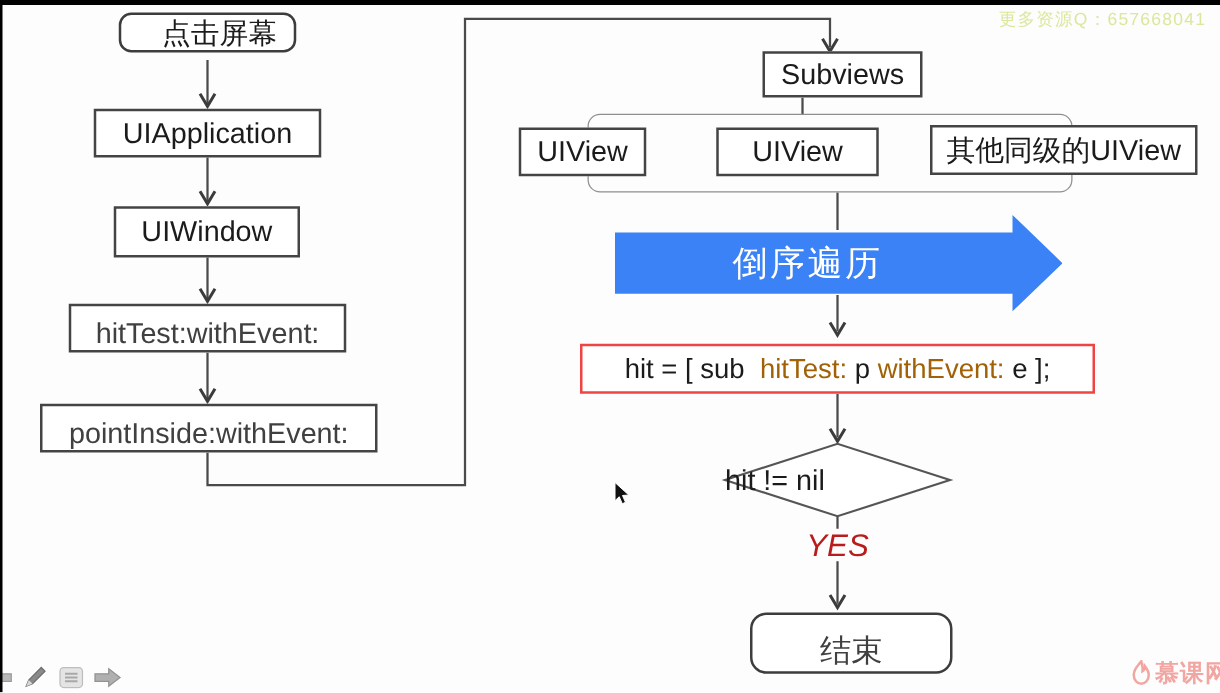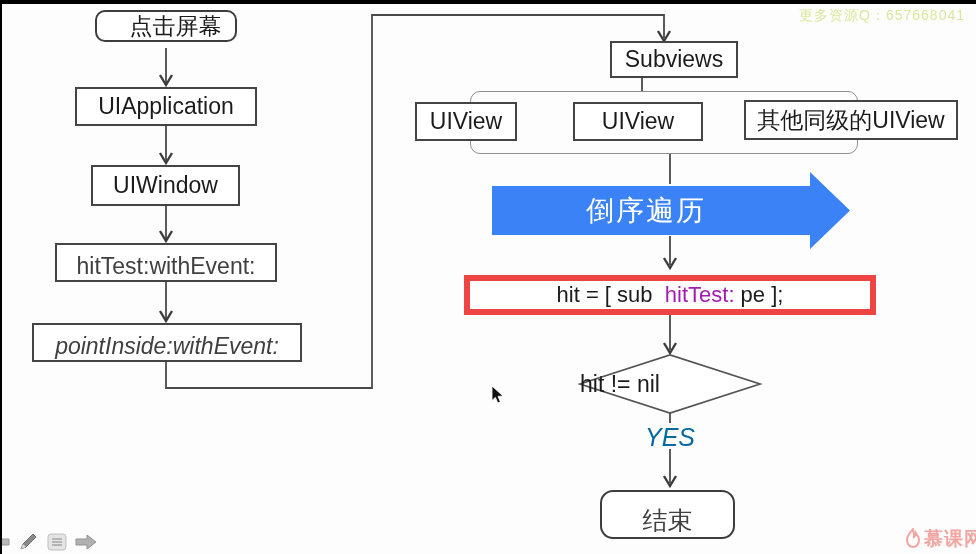--- a/index.html
+++ b/index.html
@@ -23,26 +23,26 @@
                  border:1.5px solid #8f8f8f; border-radius:10px; background:transparent; }
 
   .red-arrow { position:absolute; left:492px; top:172px; width:358px; height:77px;
                background:#3b82f6; display:flex; align-items:center; justify-content:center;
                clip-path:polygon(0 14px,318px 14px,318px 0,358px 38.5px,318px 77px,318px 63px,0 63px);
                color:#fff; font-size:28px; letter-spacing:2px; padding-right:50px; }
   .diamond-label { position:absolute; left:580px; top:355px; width:180px; height:58px;
                    display:flex; align-items:center; justify-content:flex-start; font-size:23px; color:#1b1b1b; }
 
   .yes-label { position:absolute; left:620px; top:423px; width:100px; text-align:center;
-               font-size:25px; font-style:italic; color:#0369a1; }
+               font-size:25px; font-style:italic; color:#b91c1c; }
 
   .hit-box { position:absolute; left:464px; top:275px; width:412px; height:40px;
-             background:#fff; border:6px solid #ef4444; display:flex; align-items:center;
+             background:#fff; border:2px solid #ef4444; display:flex; align-items:center;
              justify-content:center; font-size:22px; color:#1b1b1b; white-space:pre; }
-  .hit-box .red { color:#a21caf; }
+  .hit-box .red { color:#a16207; }
 
   .watermark { position:absolute; right:11px; top:7px; font-size:14px; color:#dce79d;
                letter-spacing:1px; }
 
   .brand { position:absolute; right:-8px; bottom:2px; display:flex; align-items:center;
            color:#f2a6a1; font-size:19px; font-weight:bold; letter-spacing:1px; }
   .brand svg { margin-right:2px; }
 
   .toolbar { position:absolute; left:-12px; bottom:2px; display:flex; align-items:center; gap:7px; }
   .toolbar .tool { width:22px; height:20px; display:flex; align-items:center; justify-content:center; }
@@ -91,21 +91,21 @@
   </div>
   <div class="fbox" style="left:75px; top:87px; width:182px; height:39px;">
     <span>UIApplication</span>
   </div>
   <div class="fbox" style="left:91px; top:165px; width:149px; height:41px;">
     <span>UIWindow</span>
   </div>
   <div class="fbox redtext" style="left:55px; top:243px; width:222px; height:39px;">
     <span>hitTest:withEvent:</span>
   </div>
-  <div class="fbox redtext" style="left:32px; top:323px; width:270px; height:39px;font-style:italic;">
+  <div class="fbox redtext" style="left:32px; top:323px; width:270px; height:39px;">
     <span>pointInside:withEvent:</span>
   </div>
 
   <div class="fbox" style="left:610px; top:41px; width:128px; height:37px;">
     <span>Subviews</span>
   </div>
   <div class="fbox" style="left:415px; top:102px; width:102px; height:39px;">
     <span>UIView</span>
   </div>
   <div class="fbox" style="left:573px; top:102px; width:130px; height:39px;">
@@ -113,30 +113,30 @@
   </div>
   <div class="fbox" style="left:744px; top:100px; width:214px; height:40px;">
     <span>其他同级的UIView</span>
   </div>
 
   <div class="red-arrow">
     <span>倒序遍历</span>
   </div>
 
   <div class="hit-box">
-    <span>hit = [ sub </span><span class="red"> hitTest: </span><span>p</span><span>e ];</span>
+    <span>hit = [ sub </span><span class="red"> hitTest: </span><span>p</span><span class="red"> withEvent: </span><span>e ];</span>
   </div>
 
   <div class="diamond-label">
     <span>hit != nil</span>
   </div>
 
   <div class="yes-label">YES</div>
 
-  <div class="fbox rounded redtext" style="left:600px; top:490px; width:135px; height:49px; border-radius:13px; font-size:25px;">
+  <div class="fbox rounded redtext" style="left:600px; top:490px; width:162px; height:49px; border-radius:13px; font-size:25px;">
     <span>结束</span>
   </div>
 
   <div class="watermark">更多资源Q：657668041</div>
 
   <div class="brand">
     <svg width="18" height="22" viewBox="0 0 18 22">
       <path d="M9 1 C6 5 3 7 3 12 c0 4 2.7 7 6 7 s6 -3 6 -7 c0 -3 -1.5 -5 -3 -7 c0 2 -0.5 3.2 -2 4 c0.3 -2.5 -0.2 -5.5 -1 -8 z" fill="none" stroke="#f2a6a1" stroke-width="2"></path>
     </svg>
     <span>慕课网</span>

